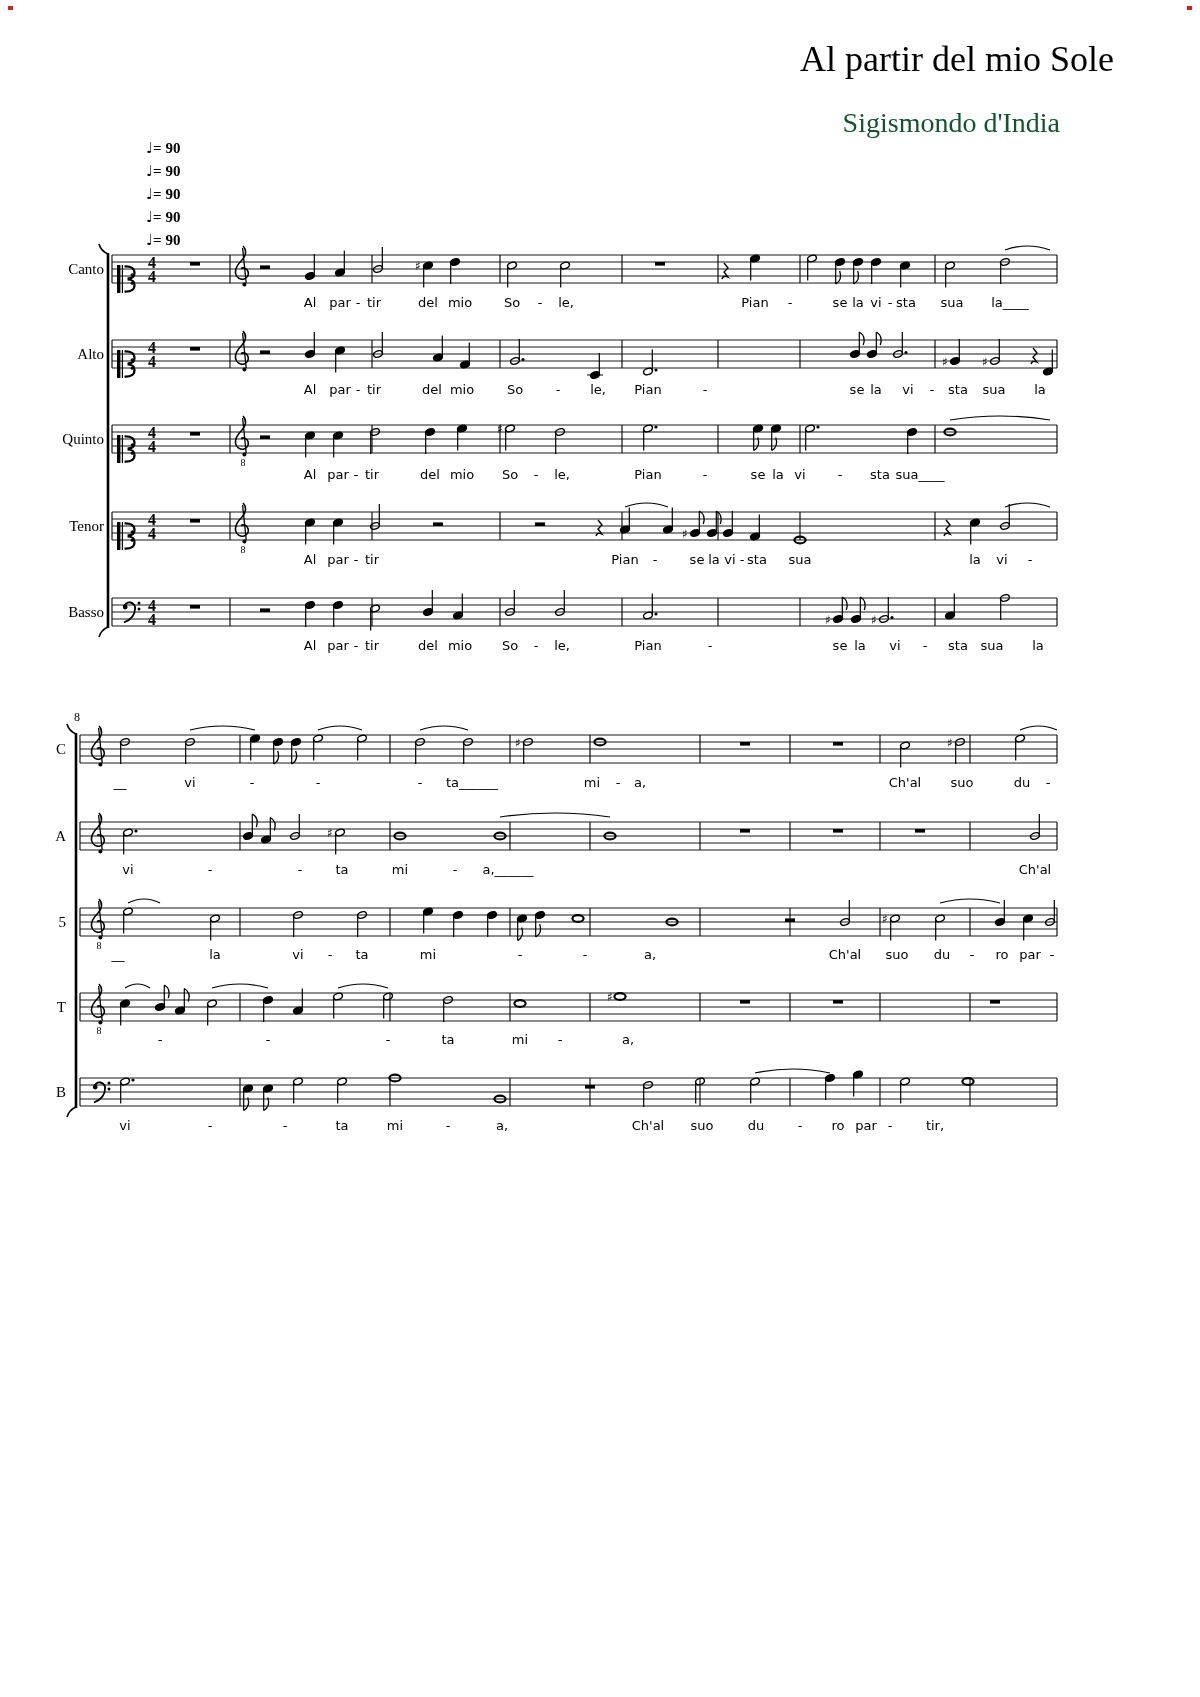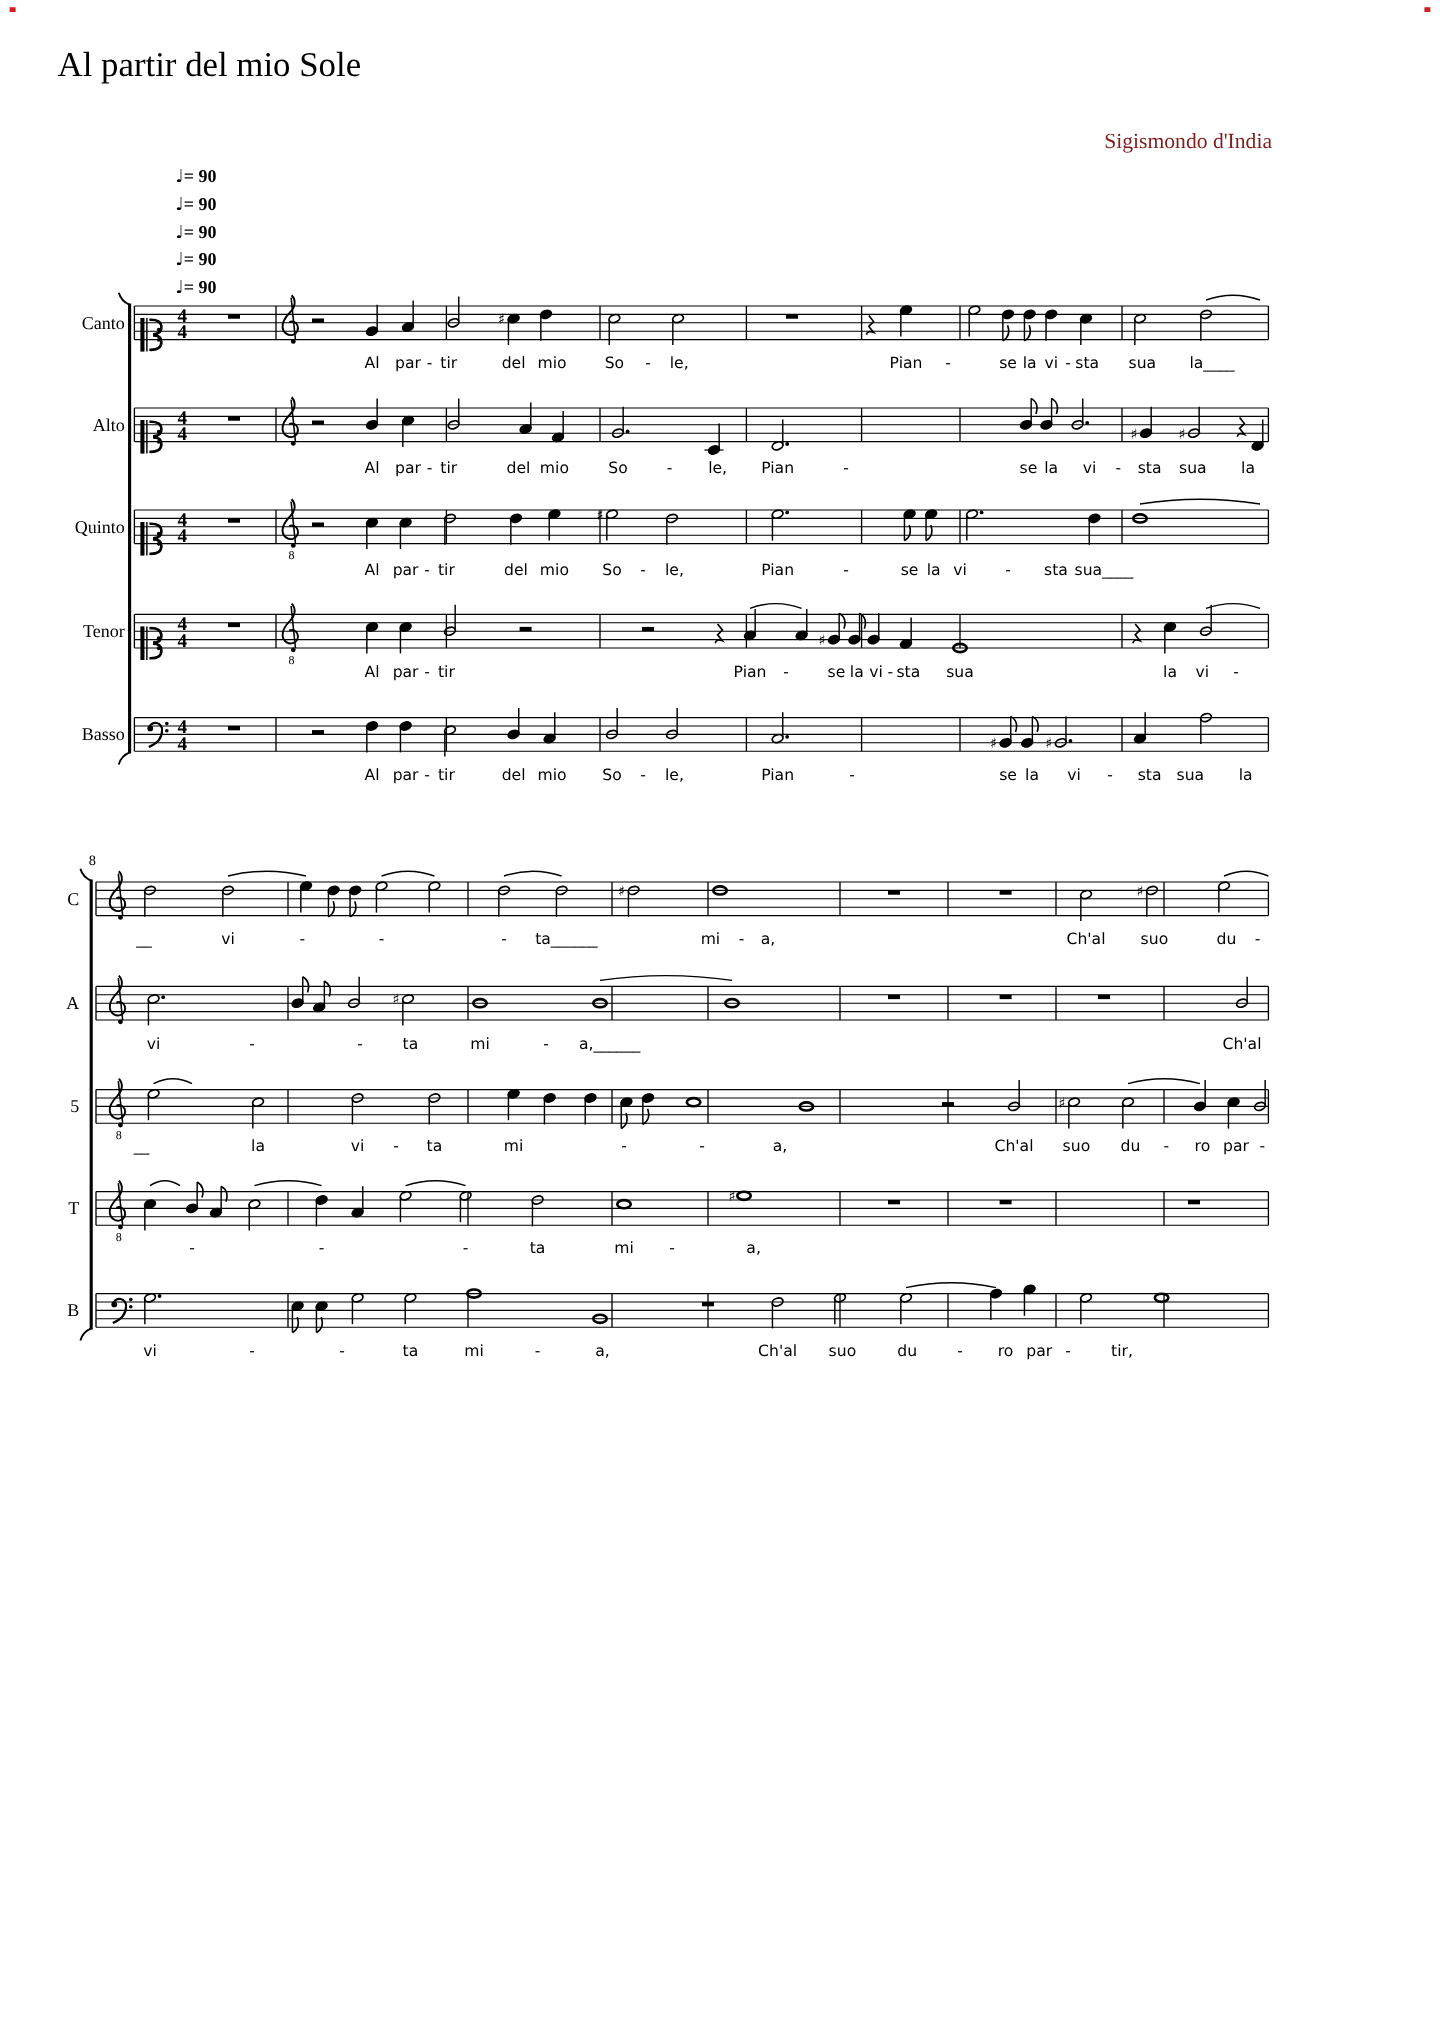--- a/index.html
+++ b/index.html
@@ -1,20 +1,20 @@
 <!DOCTYPE html>
 <html><head>
 <meta charset="utf-8">
 <style>
   html,body{margin:0;padding:0;background:#e8e8e8;}
   .page{position:relative;width:1200px;height:1697px;background:#ffffff;margin:0 auto;
         font-family:"Liberation Serif",serif;overflow:hidden;}
-  .title{position:absolute;top:38px;left:0;width:1114px;text-align:left;
-         font-size:29px;color:#000;font-family:"Liberation Serif",serif;margin-left:48px;}
-  .composer{position:absolute;top:107px;right:140px;font-size:18px;color:#7f1d1d;
+  .title{position:absolute;top:38px;left:0;width:1114px;text-align:right;
+         font-size:36px;color:#000;font-family:"Liberation Serif",serif;}
+  .composer{position:absolute;top:107px;right:140px;font-size:28px;color:#14532d;
             font-family:"Liberation Serif",serif;}
   .tempo-list{position:absolute;left:146px;top:136px;}
   .tempo-row{height:23px;line-height:23px;white-space:nowrap;}
   .tempo-glyph{font-family:"DejaVu Sans",sans-serif;font-size:15px;font-weight:bold;}
   .tempo-text{font-family:"Liberation Serif",serif;font-size:15px;font-weight:bold;margin-left:0;}
   svg#score{position:absolute;left:0;top:0;}
   .corner{position:absolute;width:5px;height:4px;background:#cc2222;}
 </style>
 </head>
 <body>

